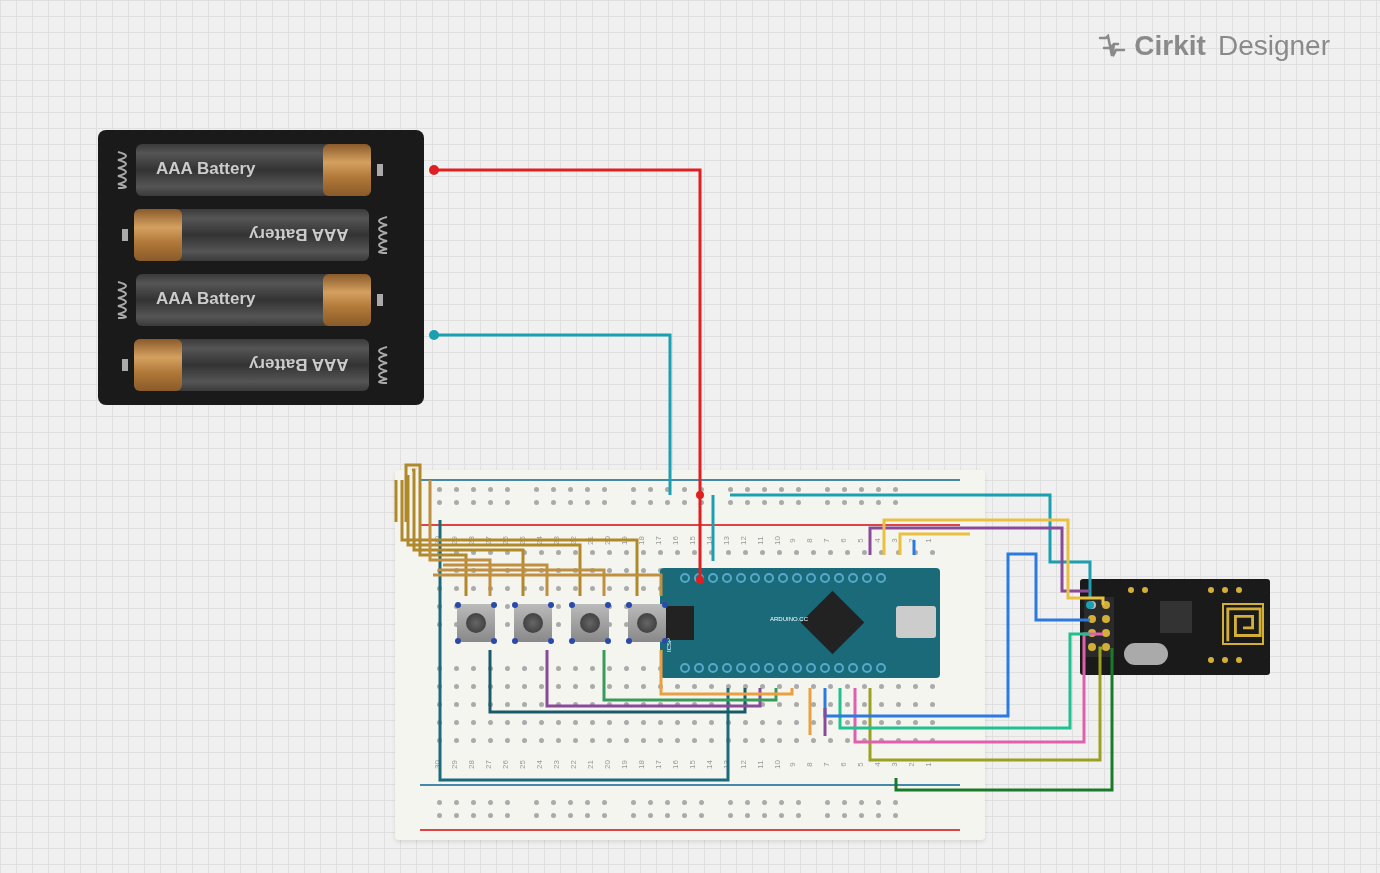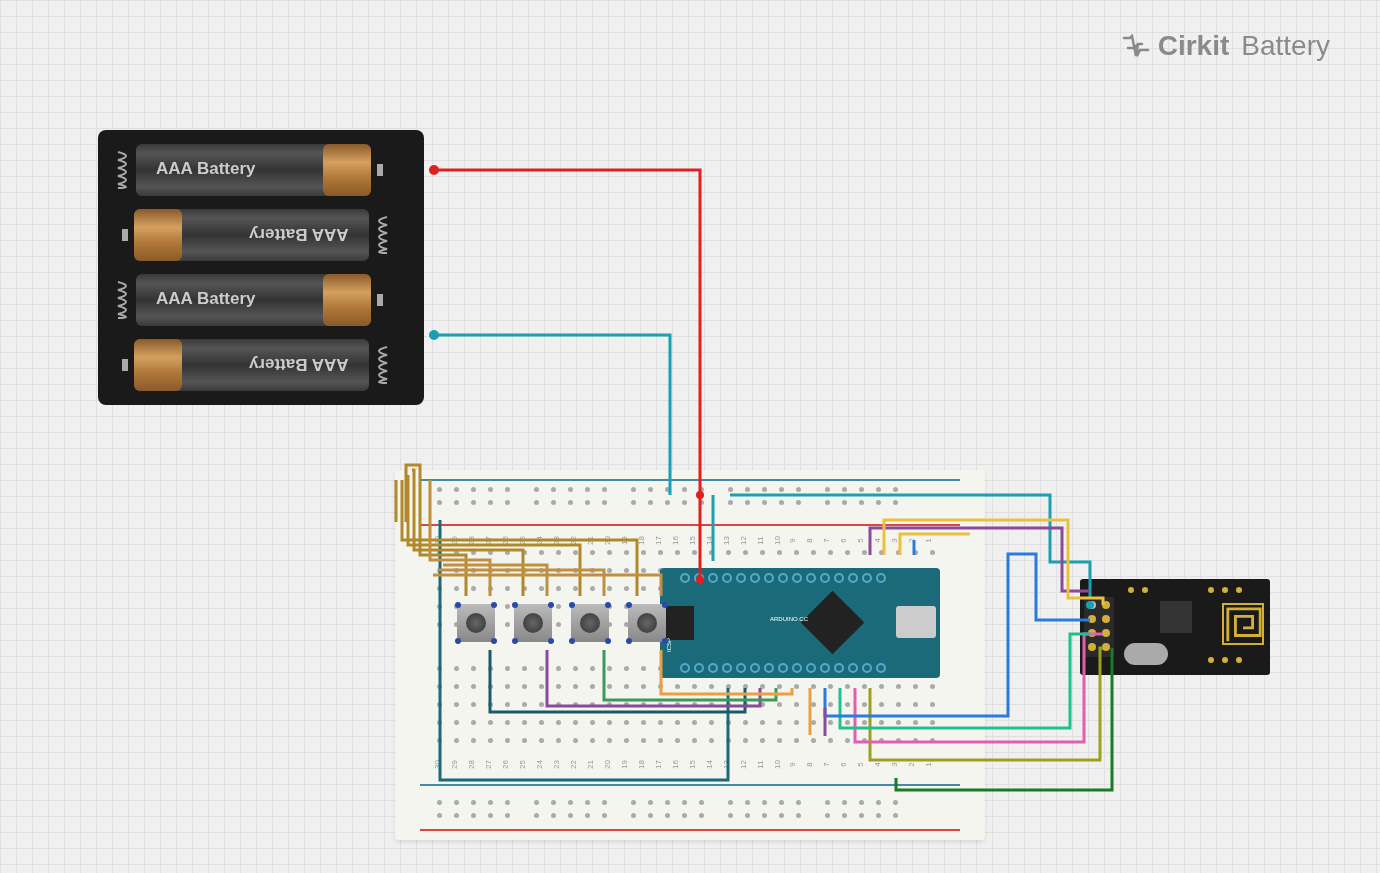--- a/index.html
+++ b/index.html
@@ -257,21 +257,21 @@
 <body>
 
 <div class="logo">
   <span class="logo-icon">
     <svg viewBox="0 0 28 24" width="28" height="24">
       <path d="M2 4 L8 4 L10 2 L14 22 L16 10 L20 10" stroke="#8a8a8a" stroke-width="2.5" fill="none" stroke-linecap="round"></path>
       <path d="M6 14 L12 14 L14 12 L16 20 L18 16 L26 16" stroke="#8a8a8a" stroke-width="2.5" fill="none" stroke-linecap="round"></path>
     </svg>
   </span>
   <span class="logo-text1">Cirkit</span>
-  <span class="logo-text2">Battery</span>
+  <span class="logo-text2">Designer</span>
 </div>
 
 <div class="battery-holder">
   <div class="battery-slot">
     <svg class="spring" viewBox="0 0 20 40">
         <path d="M2 2 Q18 6 2 10 Q18 14 2 18 Q18 22 2 26 Q18 30 2 34 Q18 38 2 38" stroke="#aaa" stroke-width="2" fill="none"></path>
       </svg>
     <div class="battery-body">
         <div class="battery-tip" style="right:0"></div>
         <span class="battery-label" style="left:20px">AAA Battery</span>

